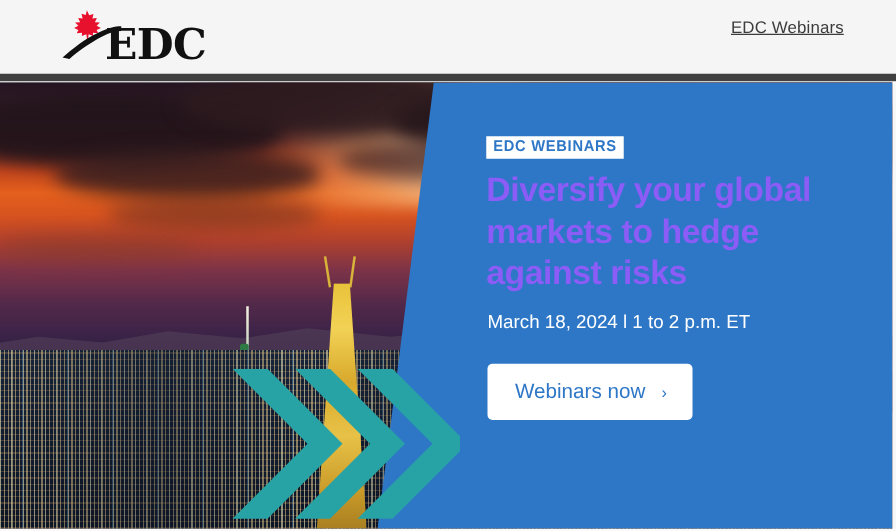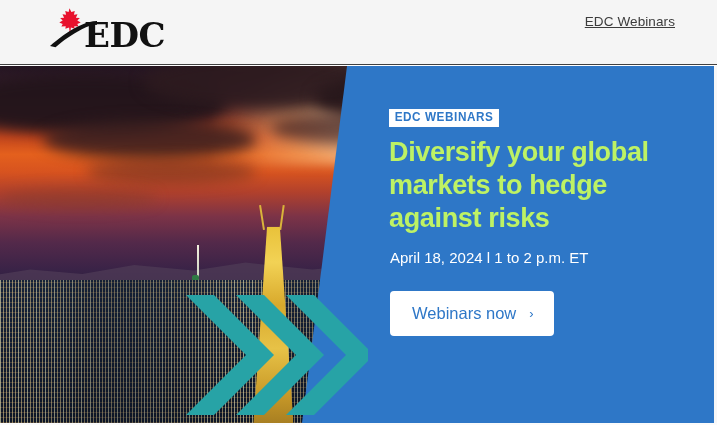--- a/index.html
+++ b/index.html
@@ -21,21 +21,21 @@
     overflow: hidden;
   }
 
   
   .site-header {
     position: absolute;
     left: 0; top: 0;
     width: 717px;
     height: 65px;
     background: #f5f5f5;
-    border-bottom: 1px solid #404040;
+    border-bottom: 6px solid #404040;
     z-index: 5;
   }
 
   .logo {
     position: absolute;
     left: 48px;
     top: 6px;
     width: 130px;
     height: 46px;
   }
@@ -335,21 +335,21 @@
 
   .headline {
     position: absolute;
     left: 0;
     top: 70px;
     width: 290px;
     font-size: 27px;
     line-height: 33px;
     font-weight: bold;
     letter-spacing: -0.35px;
-    color: #bef264;
+    color: #8b5cf6;
   }
 
   .subline {
     position: absolute;
     left: 1px;
     top: 182px;
     font-size: 15px;
     line-height: 20px;
     color: #ffffff;
     white-space: nowrap;
@@ -470,21 +470,21 @@
     </div>
 
     <div class="blue-panel"></div>
 
     <div class="copy">
 
       <span class="eyebrow">EDC WEBINARS</span>
 
       <h1 class="headline">Diversify your global markets to hedge against risks</h1>
 
-      <div class="subline">April 18, 2024 l 1 to 2 p.m. ET</div>
+      <div class="subline">March 18, 2024 l 1 to 2 p.m. ET</div>
 
       <button class="cta" type="button">
         <span>Webinars now</span>
         <span class="chev">›</span>
       </button>
     </div>
   </section>
 
   <div class="frame-right"></div>
   <div class="frame-bottom"></div>

